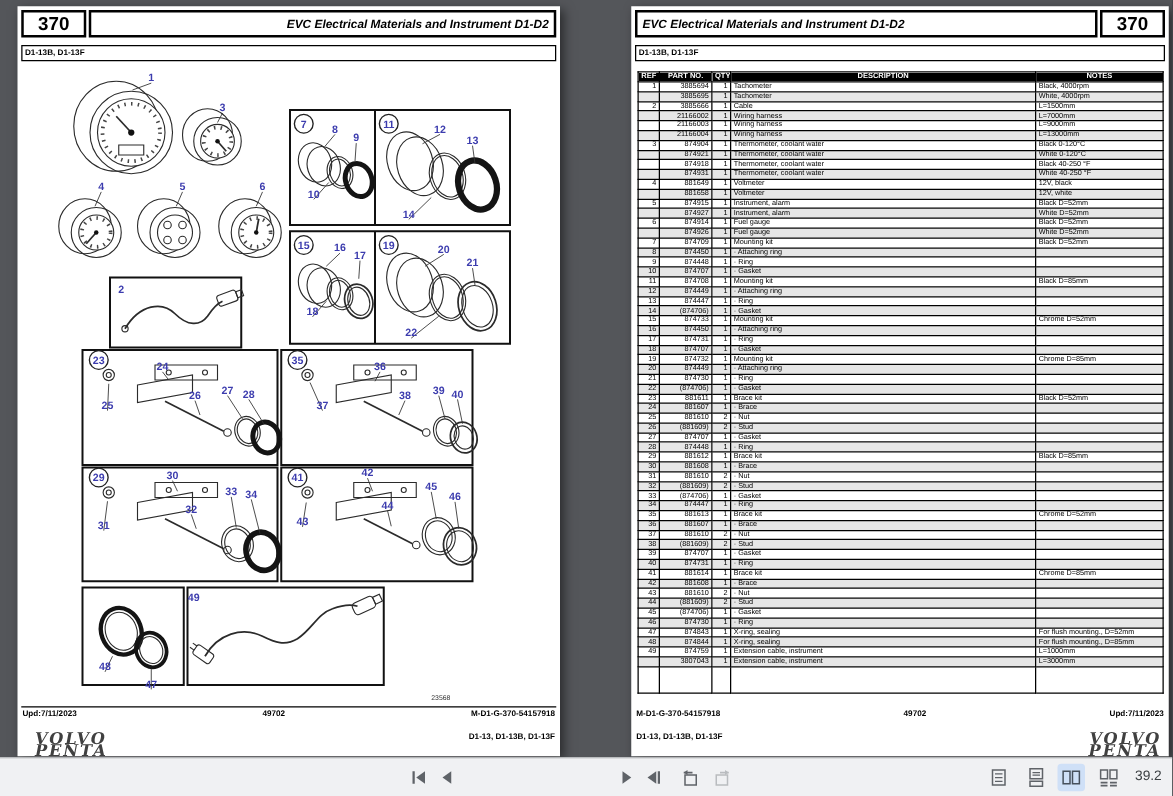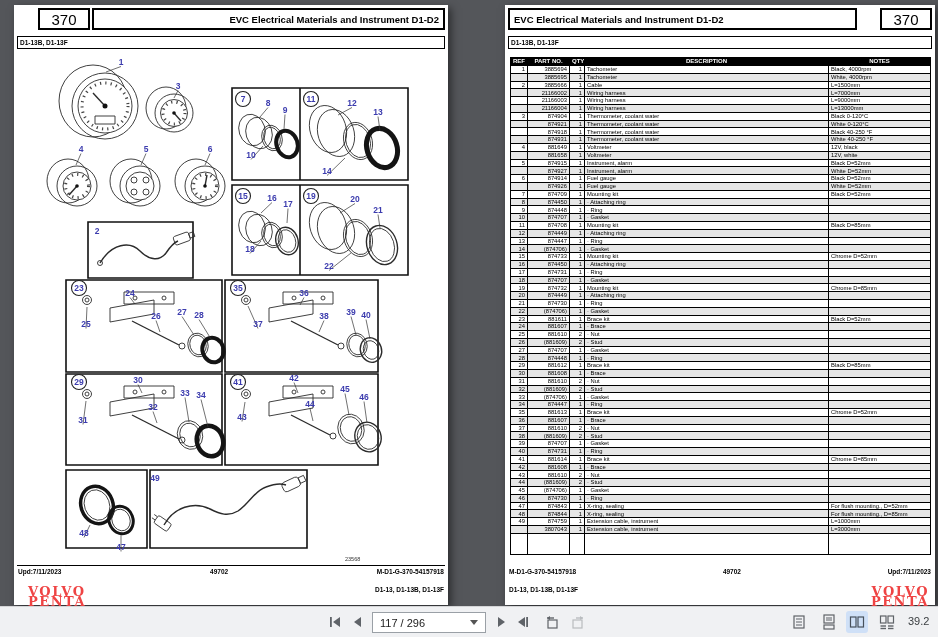--- a/index.html
+++ b/index.html
@@ -6,23 +6,23 @@
   .stage{position:relative;width:938px;height:637px;background:#54565a;overflow:hidden;
          font-family:"Liberation Sans",sans-serif;}
   .page{position:absolute;top:5px;height:600px;background:#fff;
         box-shadow:3px 3px 8px rgba(0,0,0,.5);}
   .page-left{left:14px;width:434px;}
   .page-right{left:505px;width:430px;}
 
   
   .hdr{position:absolute;top:3px;left:3px;right:3px;height:22px;display:flex;}
   .pagenum-box{width:48px;border:2px solid #000;display:flex;align-items:center;justify-content:center;
-               font-weight:normal;font-size:15px;flex:0 0 auto;margin-left:21px;}
+               font-weight:bold;font-size:15px;flex:0 0 auto;}
   .title-box{flex:1;border:2px solid #000;display:flex;align-items:center;
-             font-weight:bold;font-size:9.5px;padding:0 4px;overflow:hidden;white-space:nowrap;}
+             font-weight:bold;font-size:9.5px;padding:0 4px;overflow:hidden;white-space:nowrap;font-style:italic;}
   .title-right{justify-content:flex-end;margin-left:2px;}
   .title-left{justify-content:flex-start;margin-right:2px;}
   .model-box{position:absolute;top:31px;left:3px;right:3px;height:11px;border:1px solid #000;
              font-weight:bold;font-size:6.5px;line-height:11px;padding:0 2px;}
 
   
   .diagram{position:absolute;top:50px;left:0;}
   .diagram *{vector-effect:non-scaling-stroke;}
   .ln{stroke:#2b2b2b;stroke-width:0.9;fill:none;}
   .ln2{stroke:#2b2b2b;stroke-width:1.4;fill:none;}
@@ -35,22 +35,22 @@
   .callout-circle{fill:none;stroke:#222;stroke-width:1.1;}
   .leader{stroke:#333;stroke-width:0.7;}
 
   
   .fig-num{position:absolute;font-size:5.5px;color:#333;}
   .foot-rule{position:absolute;left:3px;right:3px;border-top:1px solid #000;}
   .foot-row{position:absolute;left:4px;right:4px;display:flex;justify-content:space-between;
             font-weight:bold;font-size:6.5px;}
   .foot-row span{white-space:nowrap;}
   .models-line{position:absolute;font-weight:bold;font-size:6.5px;}
-  .logo{position:absolute;color:#ef4444;font-family:"DejaVu Serif",serif;font-weight:bold;
-        font-size:13px;line-height:10px;letter-spacing:1.5px;}
+  .logo{position:absolute;color:#404040;font-family:"DejaVu Serif",serif;font-weight:bold;
+        font-size:13px;line-height:10px;letter-spacing:1.5px;font-style:italic;}
 
   
   .parts-table{position:absolute;top:52px;left:5px;border-collapse:collapse;table-layout:fixed;
                width:420px;font-size:5.8px;line-height:6.4px;}
   .parts-table th,.parts-table td{border:1px solid #000;padding:0 2px;height:6.8px;
                overflow:hidden;white-space:nowrap;}
   .parts-table thead th{background:#000;color:#fff;text-align:center;height:7px;font-size:6px;}
   .parts-table tr.alt td{background:#e6e6e6;}
   .parts-table td.c0,.parts-table td.c1,.parts-table td.c2{text-align:right;}
   .parts-table td.c3,.parts-table td.c4{text-align:left;}
@@ -841,24 +841,20 @@
       <svg width="14" height="14" viewBox="0 0 14 14">
         <rect x="2" y="2" width="1.8" height="10" fill="#5f6368"></rect>
         <polygon points="12,2 12,12 5,7" fill="#5f6368"></polygon>
       </svg>
     </div>
     <div class="tbtn" style="left:347px;">
       <svg width="14" height="14" viewBox="0 0 14 14">
         <polygon points="10,2 10,12 3,7" fill="#5f6368"></polygon>
       </svg>
     </div>
-    <div class="pagebox">
-      <input value="117 / 296" style="">
-      <span class="caret"></span>
-    </div>
     <div class="tbtn" style="left:490px;">
       <svg width="14" height="14" viewBox="0 0 14 14">
         <polygon points="4,2 4,12 11,7" fill="#5f6368"></polygon>
       </svg>
     </div>
     <div class="tbtn" style="left:512px;">
       <svg width="14" height="14" viewBox="0 0 14 14">
         <polygon points="2,2 2,12 9,7" fill="#5f6368" transform="rotate(180 5.5 7)"></polygon>
         <rect x="10.2" y="2" width="1.8" height="10" fill="#5f6368"></rect>
       </svg>

